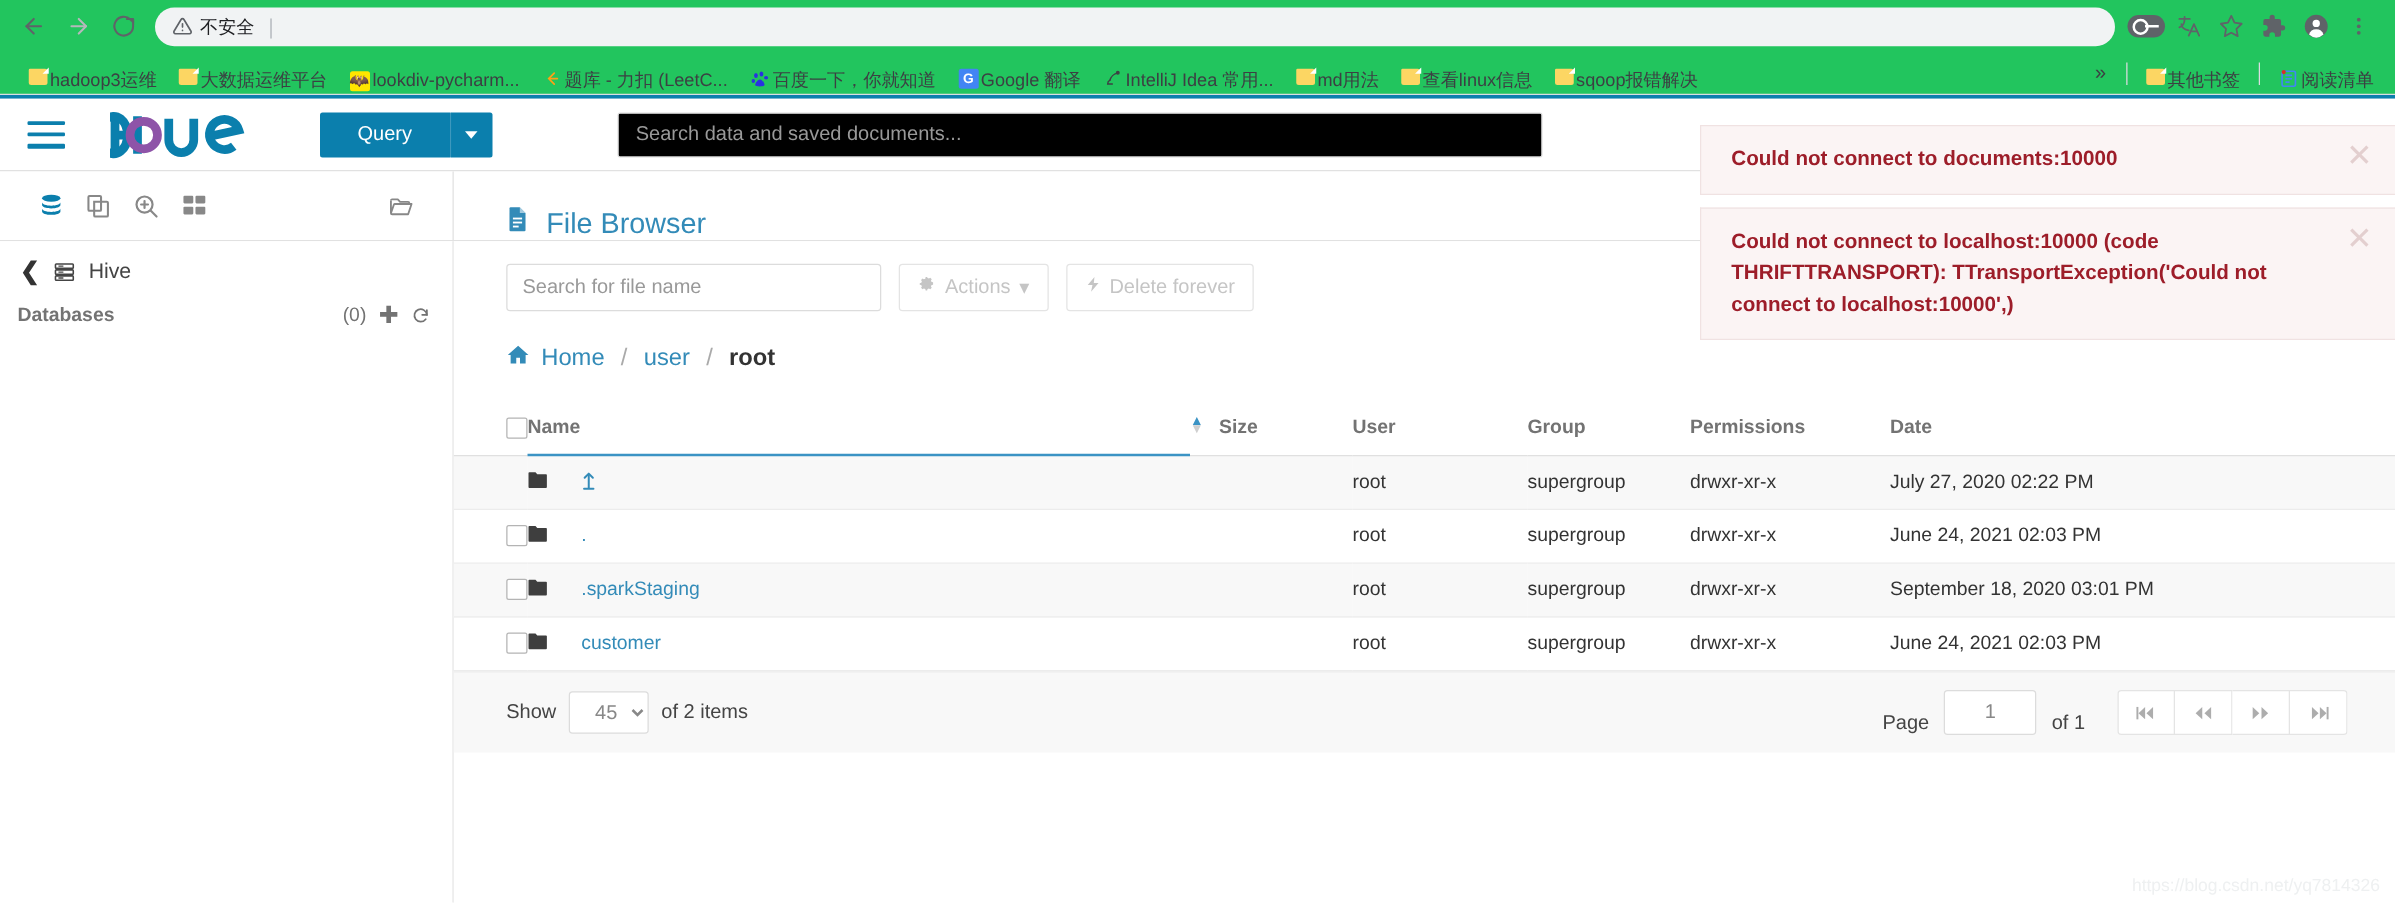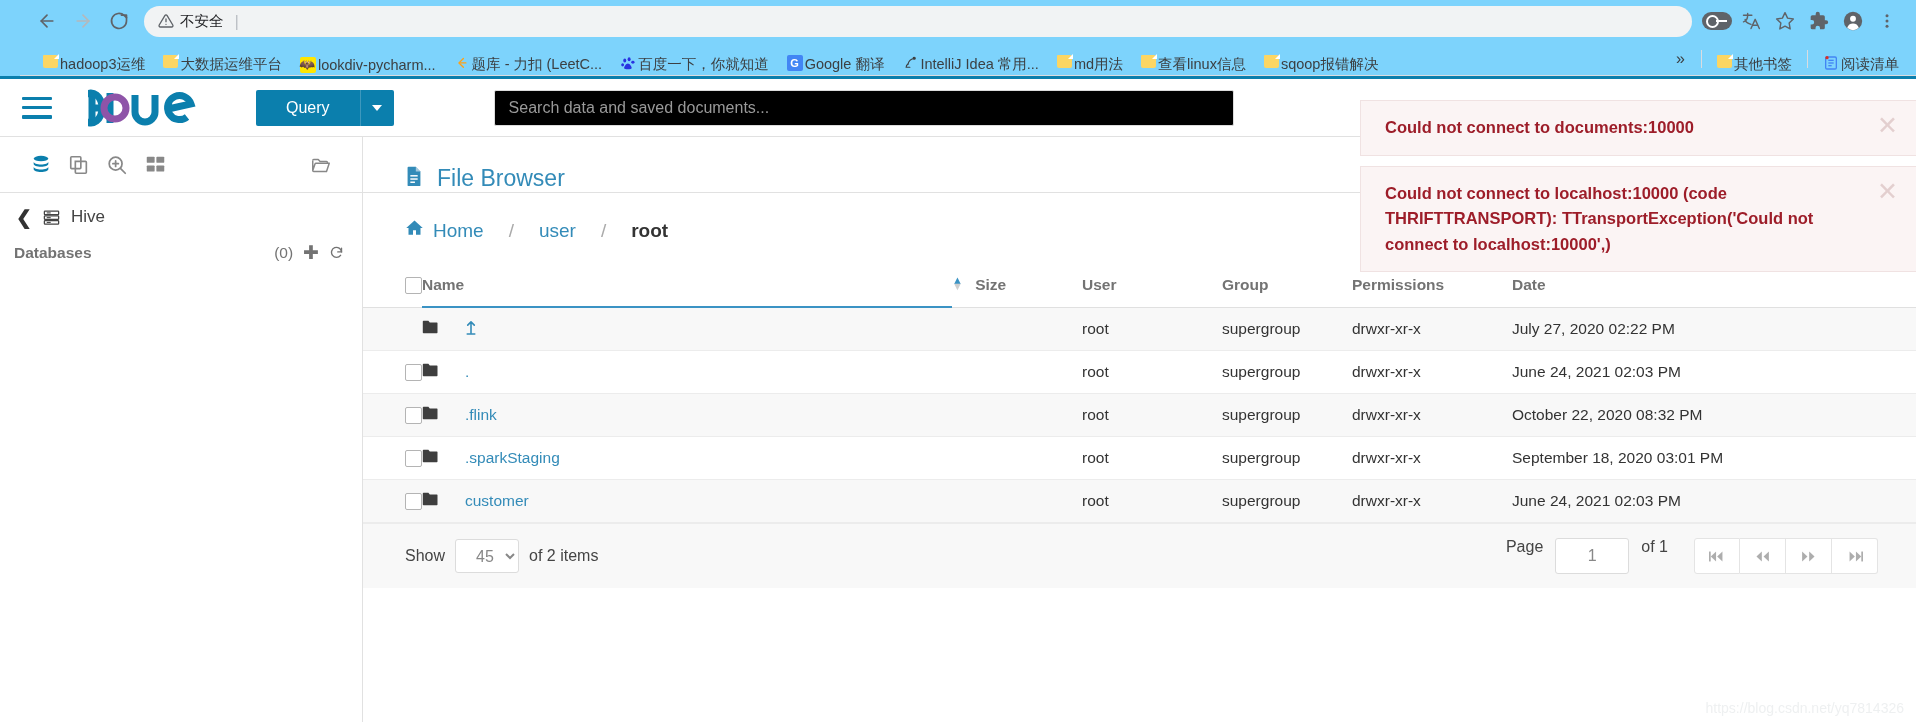--- a/index.html
+++ b/index.html
@@ -8,22 +8,21 @@
     margin: 0; padding: 0;
     width: 1916px; height: 725px;
     overflow: hidden;
     background: #ffffff;
     font-family: "Liberation Sans", sans-serif;
   }
 
   
   .browser-chrome {
     width: 100%;
-    background: #7dd3fc;
-    padding-left: 20px;
+    background: #22c55e;
   }
   .omnibar-row {
     display: flex;
     align-items: center;
     height: 42px;
     padding: 0 14px 0 10px;
     gap: 2px;
   }
   .nav-btn {
     width: 34px; height: 34px;
@@ -320,21 +319,21 @@
     display: flex; align-items: center;
     padding: 0 14px;
     font-size: 16px;
     gap: 7px;
     cursor: default;
   }
   .breadcrumb-row {
     display: flex; align-items: center;
     padding: 26px 0 0 42px;
     font-size: 19px;
-    gap: 12px;
+    gap: 0;
   }
   .bc-home { color: #338bb8; display: flex; align-items: center; gap: 9px; cursor: pointer; }
   .bc-sep { color: #aaa; margin: 0 13px; }
   .bc-link { color: #338bb8; cursor: pointer; }
   .bc-current { color: #333; font-weight: bold; }
 
   
   .fb-table {
     width: 100%;
     border-collapse: collapse;
@@ -401,21 +400,21 @@
     height: 34px;
     border: 1px solid #dcdcdc;
     border-radius: 3px;
     background: #fff;
     color: #888;
     font-size: 16px;
     padding: 0 8px 0 16px;
     font-family: "Liberation Sans", sans-serif;
     cursor: pointer;
   }
-  .pager-right { margin-left: auto; display: flex; align-items: flex-start; gap: 12px; }
+  .pager-right { margin-left: auto; display: flex; align-items: flex-end; gap: 12px; }
   .page-input {
     width: 74px; height: 36px;
     border: 1px solid #dcdcdc;
     border-radius: 3px;
     text-align: center;
     font-size: 16px;
     color: #888;
     font-family: "Liberation Sans", sans-serif;
     background: #fff;
   }
@@ -746,20 +745,40 @@
               <polyline points="20 5 20 11 14 11"></polyline>
             </svg>
         </span>
       </span>
     </div>
 
   </div>
 
   <div class="content-panel">
 
+    <div class="fb-toolbar">
+      <div class="file-search">Search for file name</div>
+      <div class="btn-disabled">
+        <span>
+          <svg width="15" height="15" viewBox="0 0 24 24" fill="#c5c5c5">
+              <path d="M12 8.5a3.5 3.5 0 1 0 0 7 3.5 3.5 0 0 0 0-7zm9-1.2-2.1-.5a7 7 0 0 0-.8-1.9l1.1-1.8-2-2-1.8 1.1a7 7 0 0 0-1.9-.8L13 0h-2l-.5 2.4a7 7 0 0 0-1.9.8L6.8 2.1l-2 2L5.9 6a7 7 0 0 0-.8 1.9L3 8.4v2l2.1.5a7 7 0 0 0 .8 1.9l-1.1 1.8 2 2 1.8-1.1a7 7 0 0 0 1.9.8l.5 2.1h2l.5-2.1a7 7 0 0 0 1.9-.8l1.8 1.1 2-2-1.1-1.8a7 7 0 0 0 .8-1.9l2.1-.5z" transform="translate(0,2.5) scale(0.95)"></path>
+            </svg>
+        </span>
+        <span>Actions</span>
+        <span>▾</span>
+      </div>
+      <div class="btn-disabled">
+        <span>
+          <svg width="13" height="15" viewBox="0 0 24 24" fill="#c5c5c5">
+              <polygon points="14 1 4 13 11 13 9 23 20 10 13 10"></polygon>
+            </svg>
+        </span>
+        <span>Delete forever</span>
+      </div>
+    </div>
 
     <div class="breadcrumb-row">
       <span class="bc-home">
         <span>
           <svg width="19" height="18" viewBox="0 0 24 24" fill="#338bb8">
               <path d="M12 2 1 12h3v9h6v-6h4v6h6v-9h3z"></path>
             </svg>
         </span>
         <span>Home</span>
       </span>
@@ -837,38 +856,20 @@
               <span class="name-link">.</span>
             </span>
           </td>
           <td class="col-size"></td>
           <td class="col-user">root</td>
           <td class="col-group">supergroup</td>
           <td class="col-perm">drwxr-xr-x</td>
           <td class="col-date">June 24, 2021 02:03 PM</td>
         </tr>
 
-        <tr>
-          <td class="col-check"><span class="chk"></span></td>
-          <td class="col-name">
-            <span class="folder-cell">
-              <span class="folder-glyph">
-                <svg width="17" height="14" viewBox="0 0 24 20" fill="#3e3e3e">
-                    <path d="M1 2a1 1 0 0 1 1-1h7l2 2.4h10a1 1 0 0 1 1 1V18a1 1 0 0 1-1 1H2a1 1 0 0 1-1-1z"></path>
-                  </svg>
-              </span>
-              <span class="name-link">.flink</span>
-            </span>
-          </td>
-          <td class="col-size"></td>
-          <td class="col-user">root</td>
-          <td class="col-group">supergroup</td>
-          <td class="col-perm">drwxr-xr-x</td>
-          <td class="col-date">October 22, 2020 08:32 PM</td>
-        </tr>
 
         <tr>
           <td class="col-check"><span class="chk"></span></td>
           <td class="col-name">
             <span class="folder-cell">
               <span class="folder-glyph">
                 <svg width="17" height="14" viewBox="0 0 24 20" fill="#3e3e3e">
                     <path d="M1 2a1 1 0 0 1 1-1h7l2 2.4h10a1 1 0 0 1 1 1V18a1 1 0 0 1-1 1H2a1 1 0 0 1-1-1z"></path>
                   </svg>
               </span>

